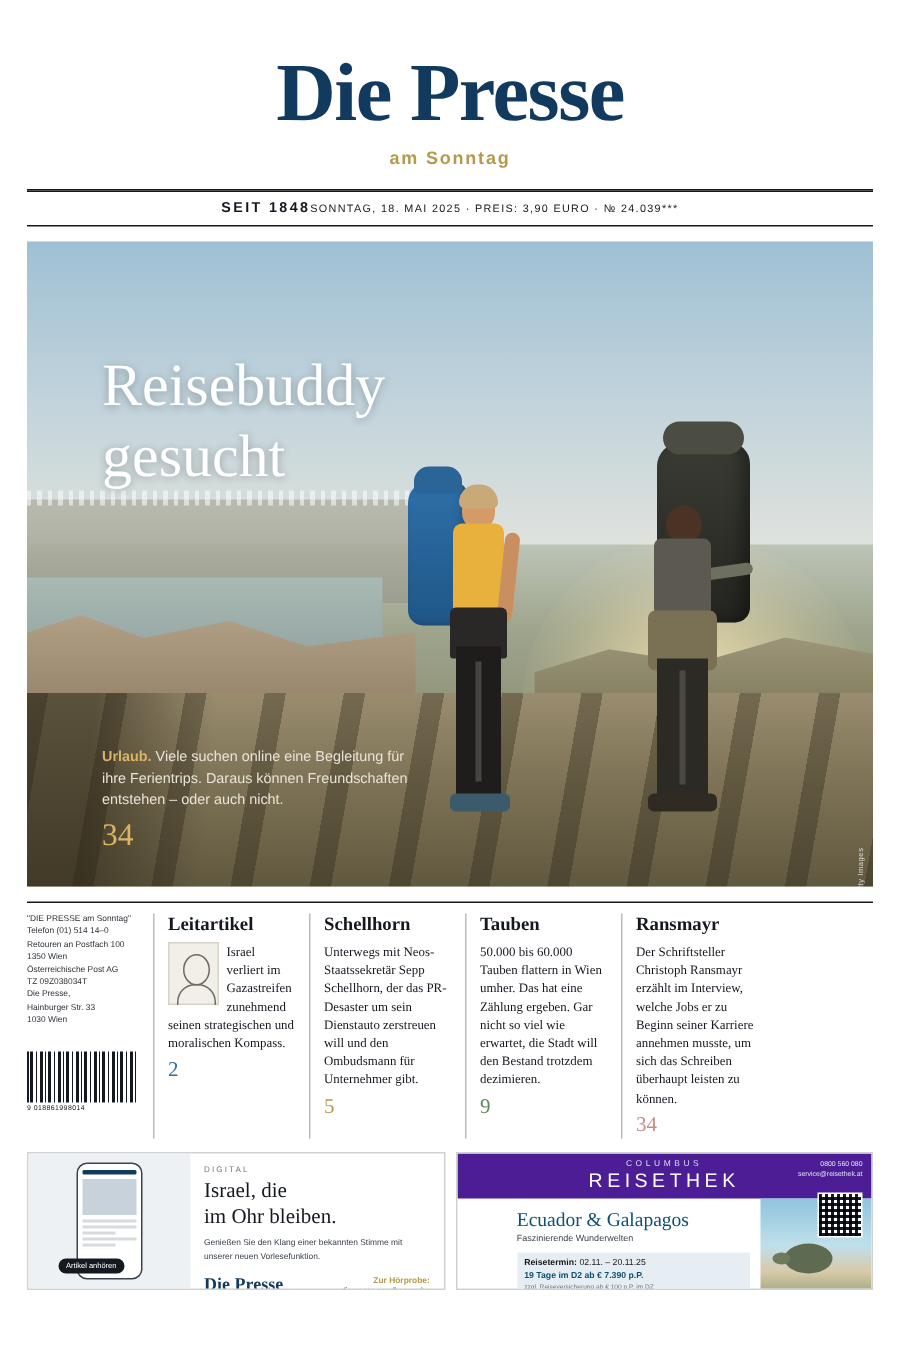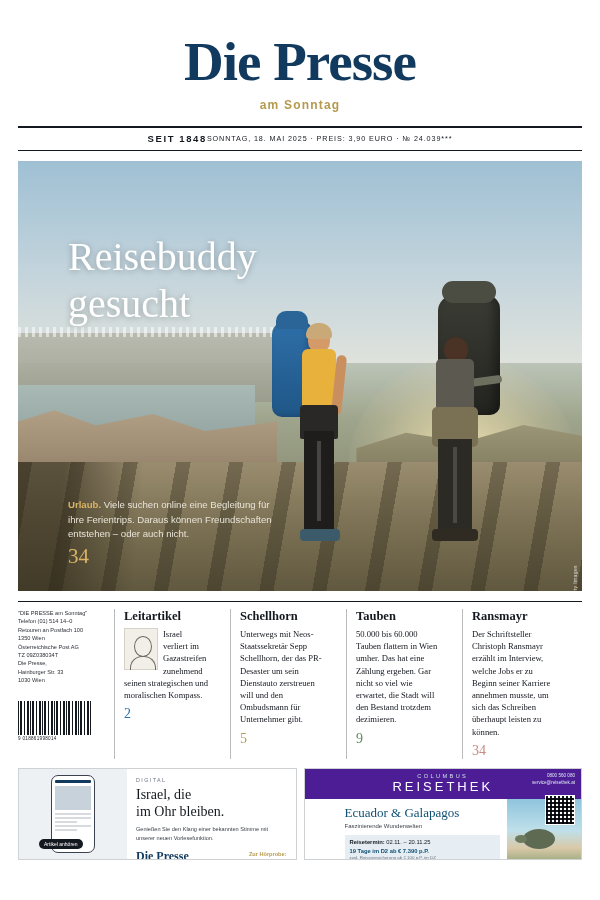--- a/index.html
+++ b/index.html
@@ -252,21 +252,21 @@
     transform-origin: right bottom;
     white-space: nowrap;
   }
 
   
   .teasers {
     display: flex;
     margin: 10px 18px 0 18px;
     border-top: 1.2px solid #14181f;
     padding-top: 7px;
-    gap: 12px;
+    gap: 0;
   }
   .teaser-col {
     padding: 0 9px;
     border-left: .8px solid #b9bbbd;
     width: 104px;
   }
   .teaser-col:first-child { border-left: none; padding-left: 0; }
   .imprint {
     width: 84px;
     font-family: "Liberation Sans", sans-serif;

